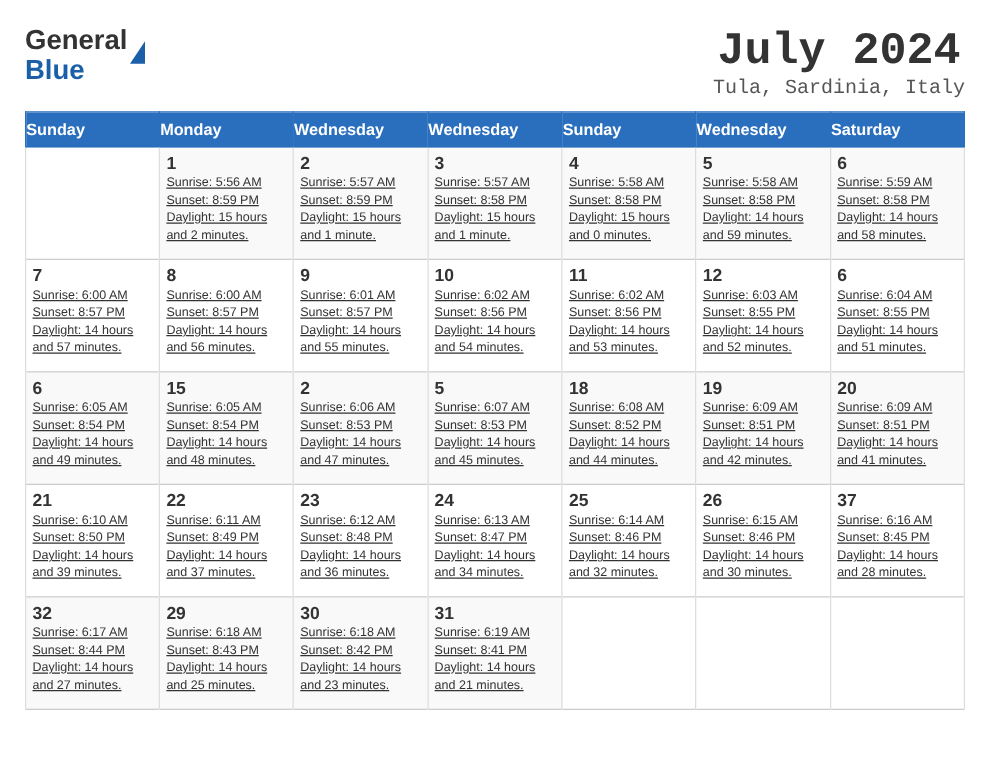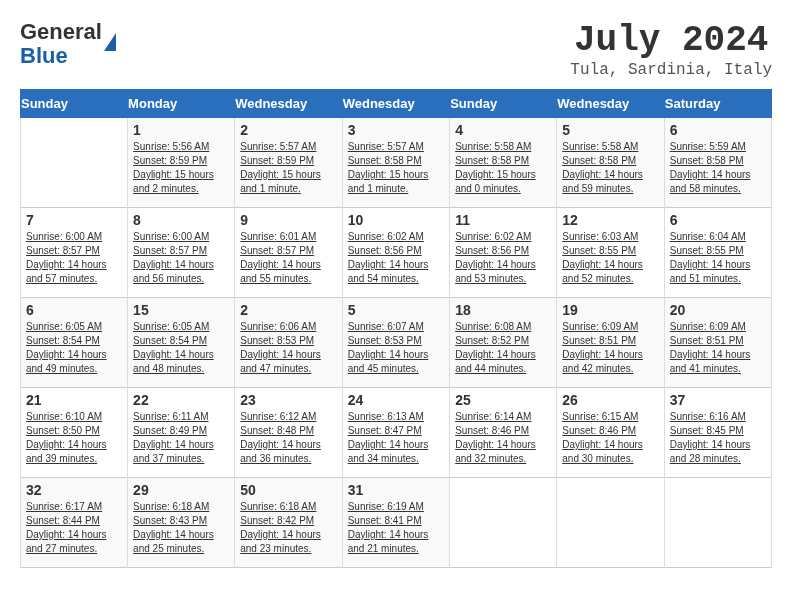--- a/index.html
+++ b/index.html
@@ -302,21 +302,21 @@
             Sunrise: 6:17 AM<br>Sunset: 8:44 PM<br>Daylight: 14 hours and 27 minutes.
           </div>
         </td>
         <td>
           <span class="day-number">29</span>
           <div class="day-info">
             Sunrise: 6:18 AM<br>Sunset: 8:43 PM<br>Daylight: 14 hours and 25 minutes.
           </div>
         </td>
         <td>
-          <span class="day-number">50</span>
+          <span class="day-number">30</span>
           <div class="day-info">
             Sunrise: 6:18 AM<br>Sunset: 8:42 PM<br>Daylight: 14 hours and 23 minutes.
           </div>
         </td>
         <td>
           <span class="day-number">31</span>
           <div class="day-info">
             Sunrise: 6:19 AM<br>Sunset: 8:41 PM<br>Daylight: 14 hours and 21 minutes.
           </div>
         </td>

